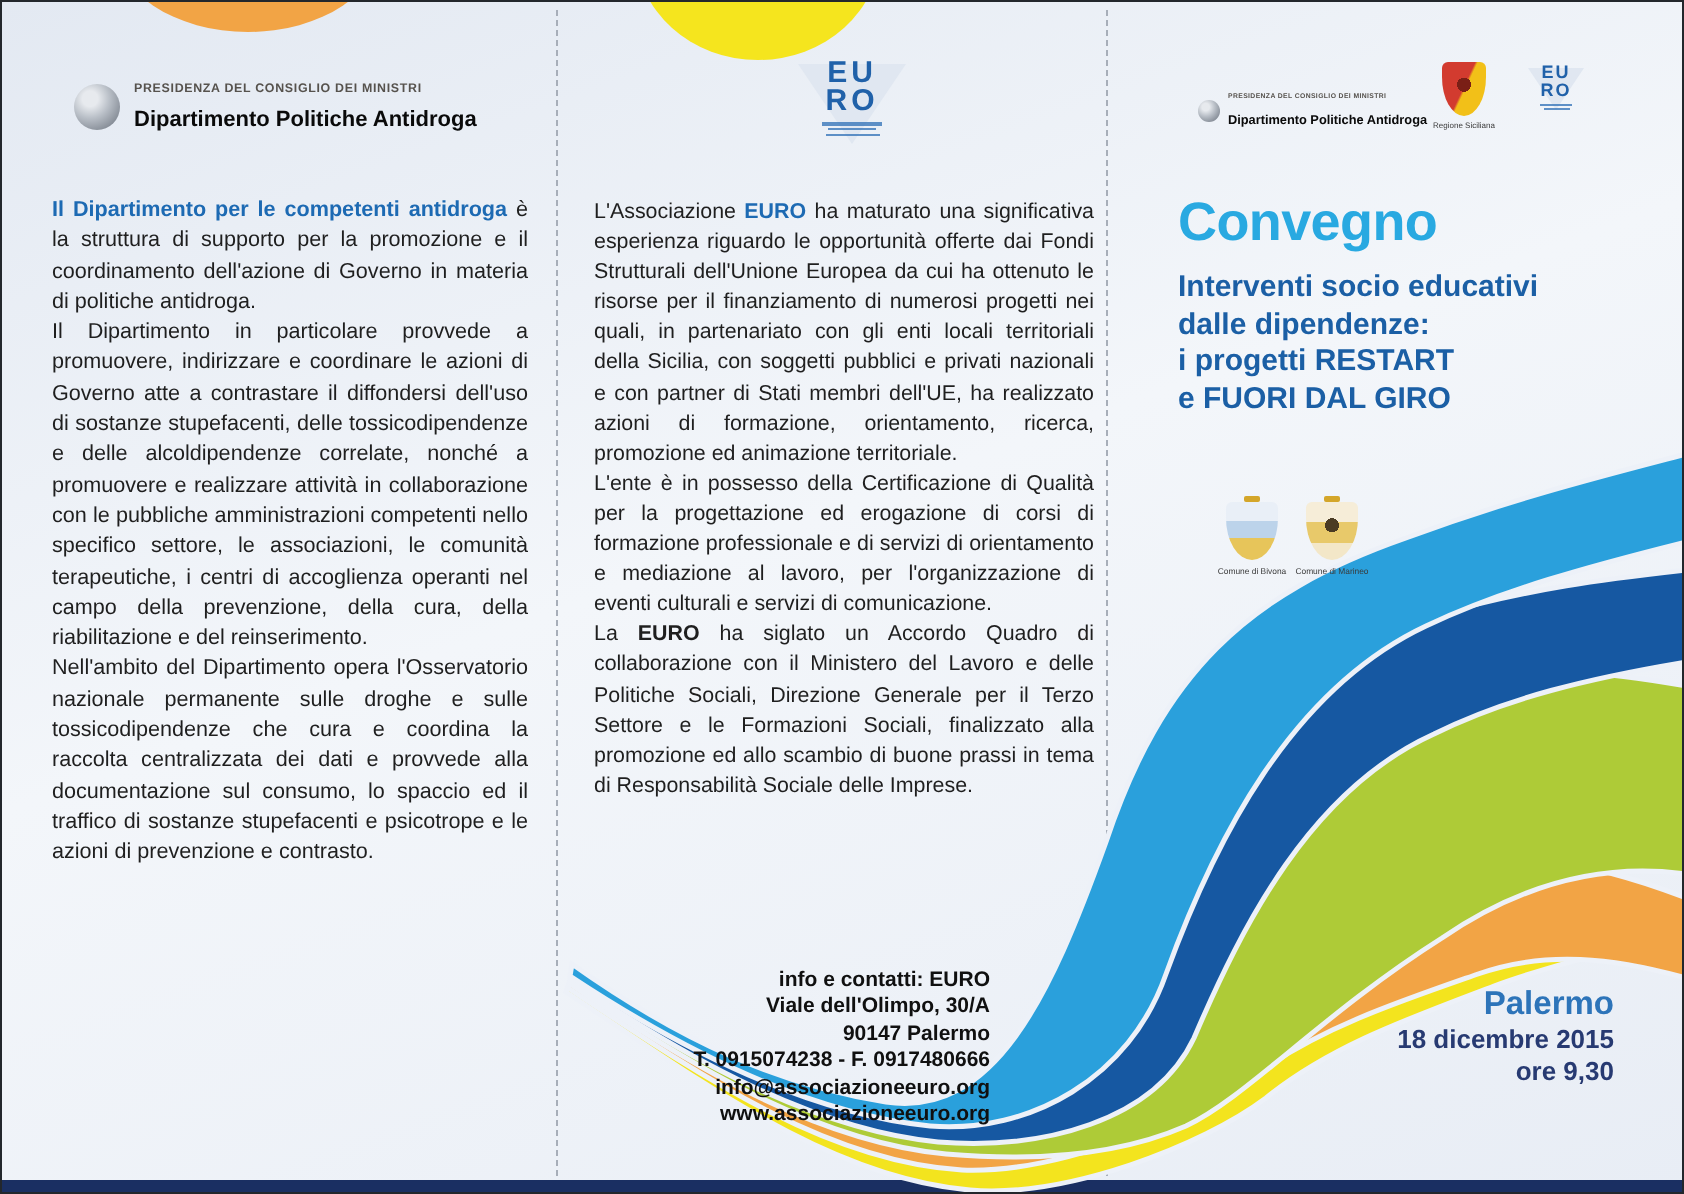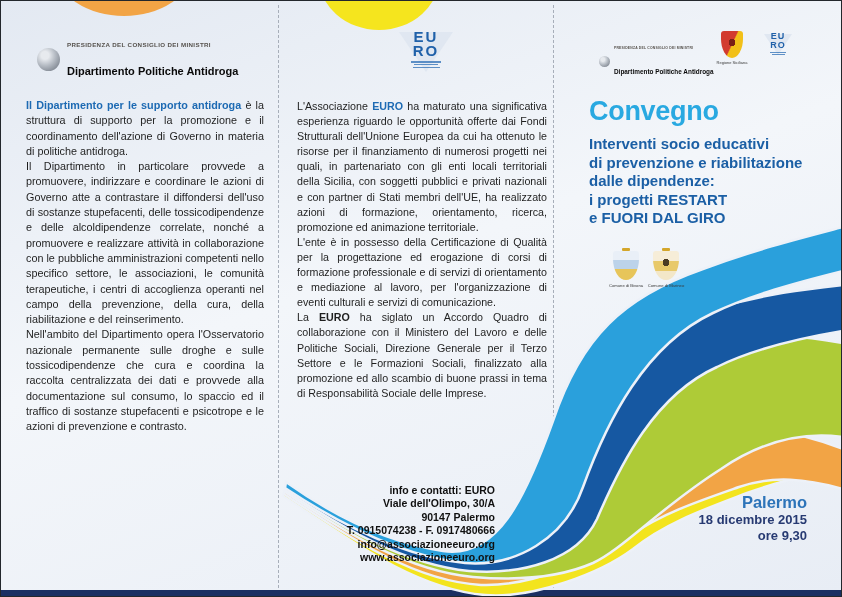--- a/index.html
+++ b/index.html
@@ -9,21 +9,21 @@
         font-family:"Liberation Sans",sans-serif;color:#1f1f1f;}
   .fold{position:absolute;top:4px;height:583px;width:0;border-left:1px dashed #a7aeb9;z-index:1;}
   .deco{position:absolute;left:0;top:0;z-index:2;pointer-events:none;}
   .content{position:absolute;z-index:5;}
   
   .pcm{display:flex;align-items:center;}
   .pcm-emblem{width:23px;height:23px;border-radius:50%;flex:0 0 auto;
     background:radial-gradient(circle at 35% 32%,#e7eaee 0 18%,#b9bfc7 45%,#868d97 78%,#6f7681);}
   .pcm-txt{margin-left:7px;line-height:1.15;}
   .pcm-l1{font-size:6.2px;letter-spacing:.35px;color:#56524d;font-weight:600;}
-  .pcm-l2{font-size:11px;font-weight:800;color:#0a0a0a;margin-top:17px;}
+  .pcm-l2{font-size:11px;font-weight:800;color:#0a0a0a;margin-top:6px;}
   .pcm.small .pcm-emblem{width:11px;height:11px;}
   .pcm.small .pcm-txt{margin-left:4px;}
   .pcm.small .pcm-l1{font-size:3.4px;letter-spacing:.2px;}
   .pcm.small .pcm-l2{font-size:6.4px;}
   
   .copy{text-align:justify;}
   .copy p{margin:0;}
   .lead-blue{color:#1d6ab3;font-weight:700;}
   .bold-blue{color:#1d6ab3;font-weight:700;}
   .bold-black{font-weight:700;}
@@ -77,21 +77,21 @@
 
   <div class="content pcm" style="left:36px;top:40px;">
     <div class="pcm-emblem"></div>
     <div class="pcm-txt">
       <div class="pcm-l1">PRESIDENZA DEL CONSIGLIO DEI MINISTRI</div>
       <div class="pcm-l2">Dipartimento Politiche Antidroga</div>
     </div>
   </div>
 
   <div class="content copy col-left">
-    <p><span class="lead-blue">Il Dipartimento per le supporto antidroga</span><span> è la struttura di supporto per la promozione e il coordinamento dell'azione di Governo in materia di politiche antidroga.</span></p>
+    <p><span class="lead-blue">Il Dipartimento per le competenti antidroga</span><span> è la struttura di supporto per la promozione e il coordinamento dell'azione di Governo in materia di politiche antidroga.</span></p>
     <p>Il Dipartimento in particolare provvede a promuovere, indirizzare e coordinare le azioni di Governo atte a contrastare il diffondersi dell'uso di sostanze stupefacenti, delle tossicodipendenze e delle alcoldipendenze correlate, nonché a promuovere e realizzare attività in collaborazione con le pubbliche amministrazioni competenti nello specifico settore, le associazioni, le comunità terapeutiche, i centri di accoglienza operanti nel campo della prevenzione, della cura, della riabilitazione e del reinserimento.</p>
     <p>Nell'ambito del Dipartimento opera l'Osservatorio nazionale permanente sulle droghe e sulle tossicodipendenze che cura e coordina la raccolta centralizzata dei dati e provvede alla documentazione sul consumo, lo spaccio ed il traffico di sostanze stupefacenti e psicotrope e le azioni di prevenzione e contrasto.</p>
   </div>
 
   <div class="content eurologo" style="left:392px;top:29px;width:66px;height:60px;">
     <div class="tri"></div>
     <div class="letters">
       <div>EU</div>
       <div>RO</div>
     </div>
@@ -138,21 +138,20 @@
     <div class="bars">
       <i style="width:16px"></i>
         <i style="width:13px"></i>
     </div>
   </div>
 
   <div class="content title" style="left:588px;top:95px;">Convegno</div>
 
   <div class="content subtitle" style="left:588px;top:134px;width:250px;">
     <div>Interventi socio educativi</div>
-    <div>di prevenzione e riabilitazione</div>
     <div>dalle dipendenze:</div>
     <div>i progetti RESTART</div>
     <div>e FUORI DAL GIRO</div>
   </div>
 
   <div class="content crown" style="left:621px;top:247px;width:8px;"></div>
   <div class="content shield" style="left:612px;top:250px;width:26px;height:29px;
        background:linear-gradient(180deg,#e9eff7 0 32%,#bcd3ea 32% 62%,#e7c55a 62%);"></div>
   <div class="content crest-caption" style="left:605px;top:282px;width:40px;">Comune di Bivona</div>
 

